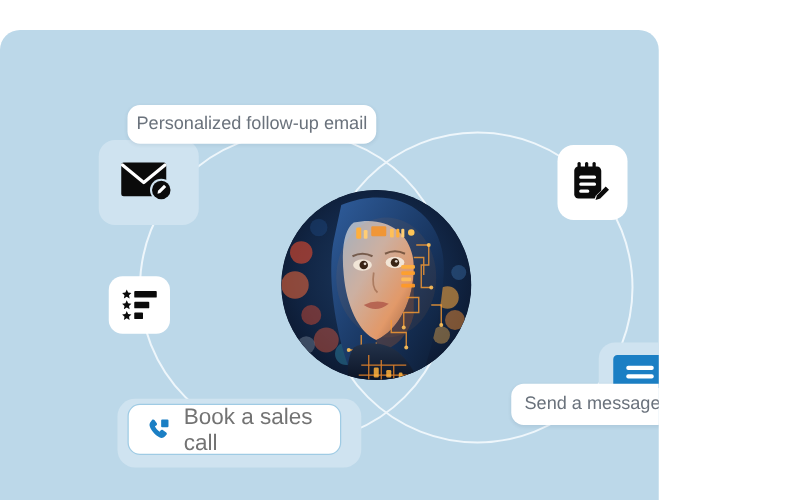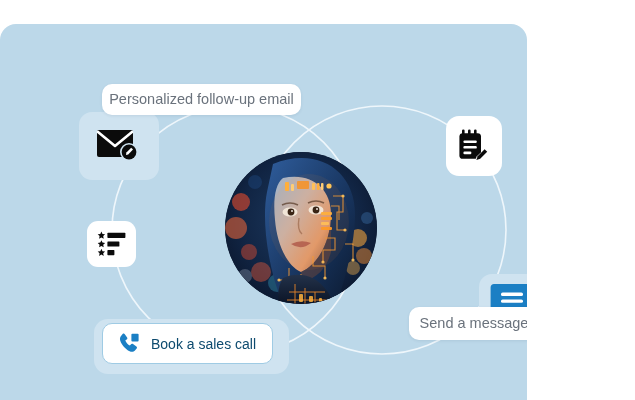--- a/index.html
+++ b/index.html
@@ -94,22 +94,22 @@
     position: absolute;
     left: 102px; top: 299px; width: 171px; height: 41px;
     background: #ffffff;
     border: 1.4px solid #9fcbe4;
     border-radius: 10px;
     display: flex;
     align-items: center;
     gap: 11px;
     padding: 0 15px;
     box-sizing: border-box;
-    color: #0c4a6e;
-    font-size: 14px;
+    color: #737373;
+    font-size: 18px;
     cursor: pointer;
   }
   #card-note {
     left: 446px; top: 92px;  width: 56px; height: 60px;
   }
   #card-msg {
     left: 479px; top: 250px; width: 66px; height: 60px;
     background: #cfe3f0;
   }
   #label-msg {

